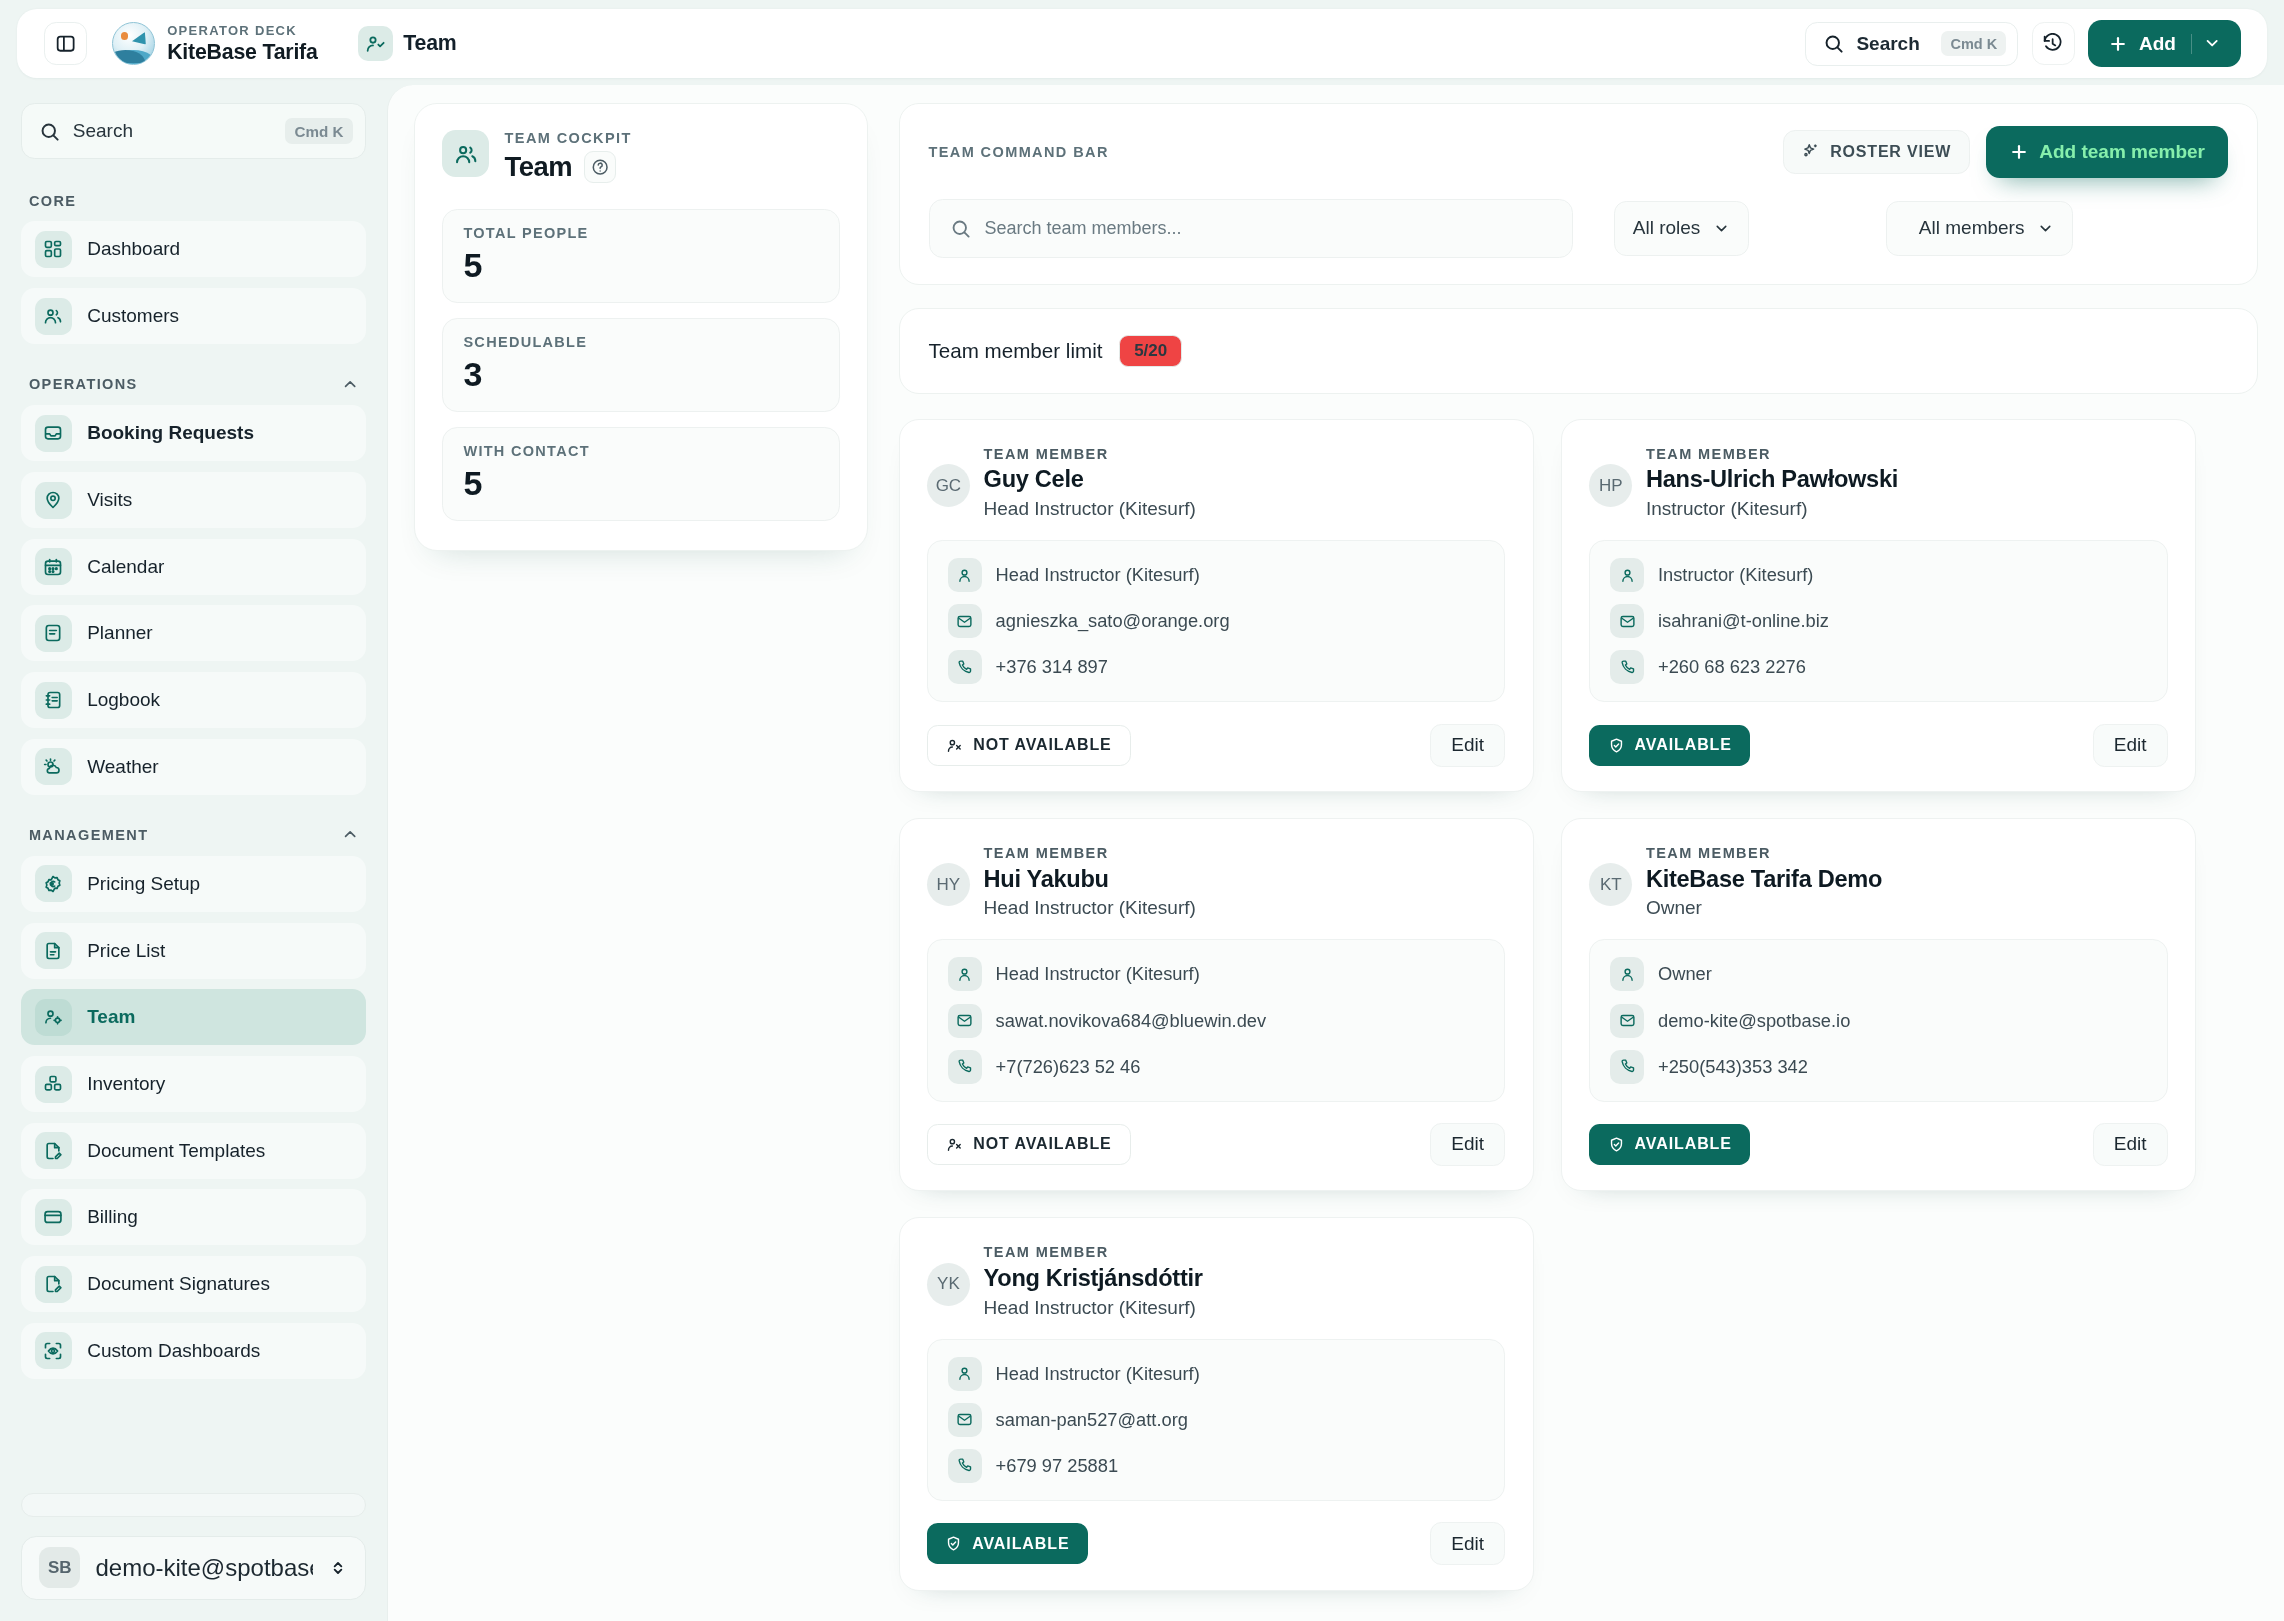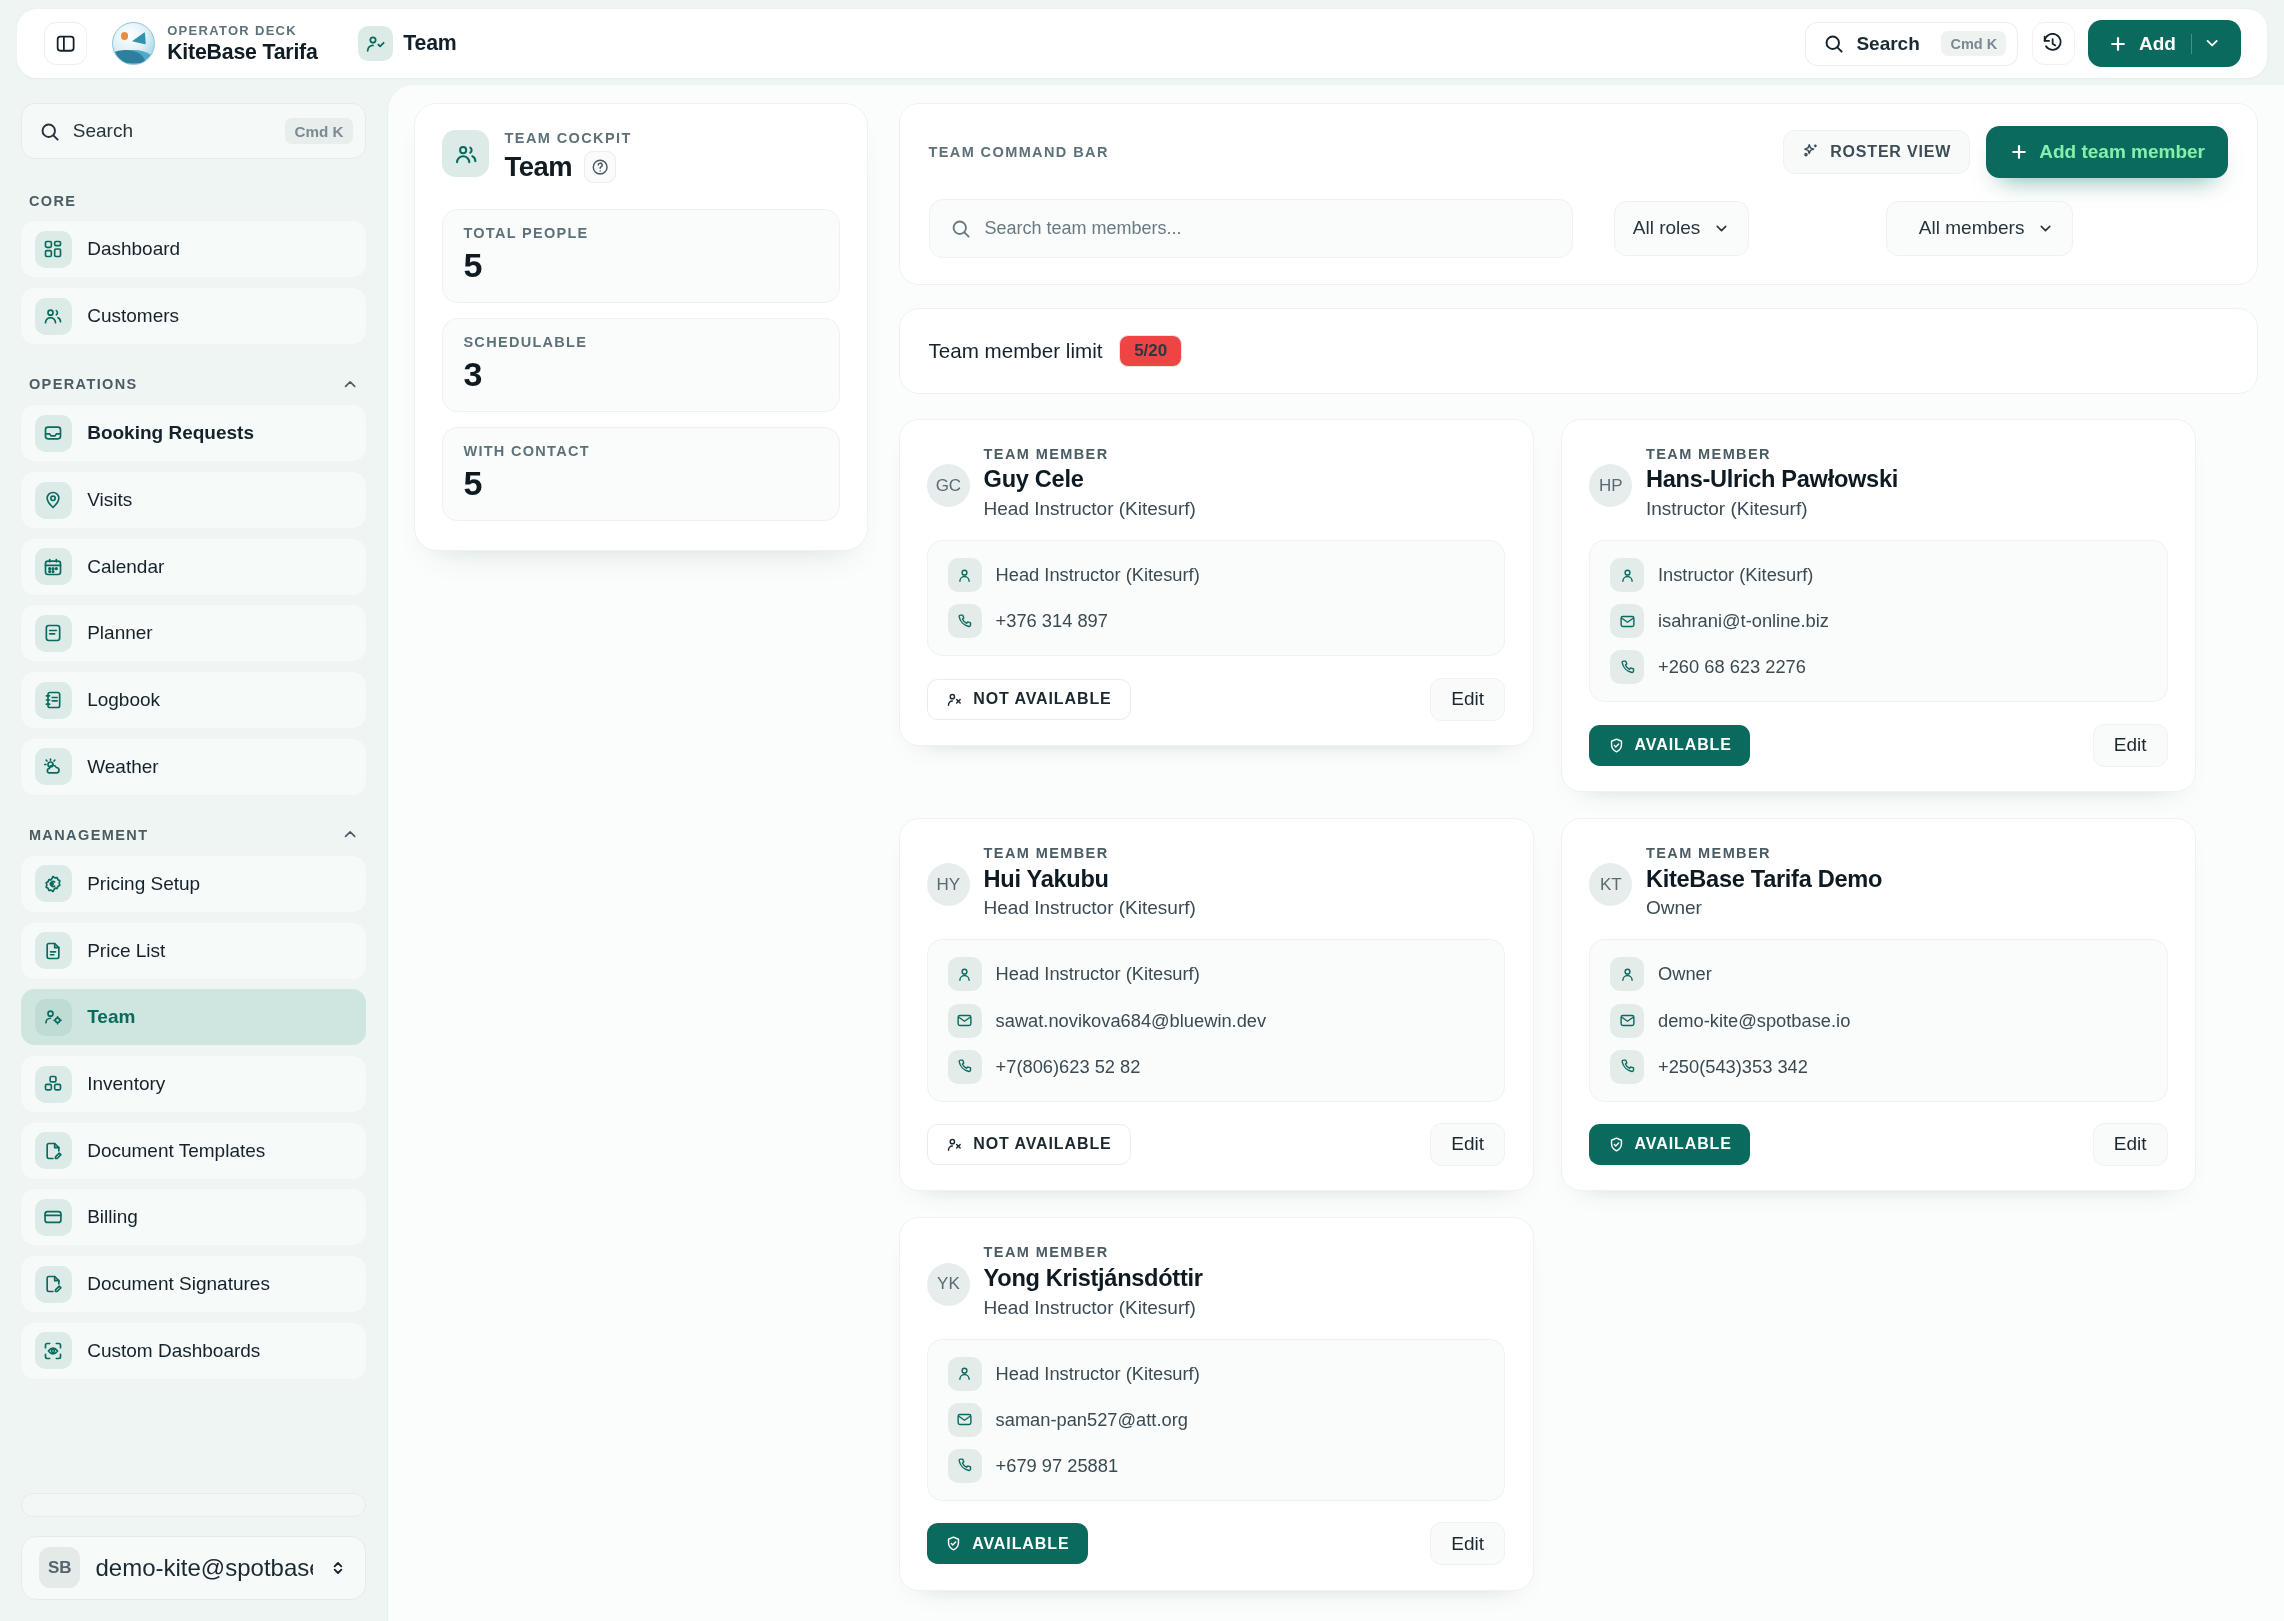--- a/index.html
+++ b/index.html
@@ -699,20 +699,29 @@
                 <svg width="17" height="17" viewBox="0 0 24 24" fill="none" stroke="#0b6a5e" stroke-width="2" stroke-linecap="round">
                     <circle cx="12" cy="8" r="3.4"></circle>
                     <path d="M5.5 20c0-3.6 2.9-6.5 6.5-6.5s6.5 2.9 6.5 6.5"></path>
                   </svg>
               </span>
               <span class="contact-txt">Head Instructor (Kitesurf)</span>
             </div>
             <div class="contact-row">
               <span class="contact-ico">
                 <svg width="17" height="17" viewBox="0 0 24 24" fill="none" stroke="#0b6a5e" stroke-width="2" stroke-linejoin="round">
+                    <rect x="3" y="5" width="18" height="14" rx="2.5"></rect>
+                    <polyline points="3.5,7 12,13 20.5,7"></polyline>
+                  </svg>
+              </span>
+              <span class="contact-txt">agnieszka_sato@orange.org</span>
+            </div>
+            <div class="contact-row">
+              <span class="contact-ico">
+                <svg width="17" height="17" viewBox="0 0 24 24" fill="none" stroke="#0b6a5e" stroke-width="2" stroke-linejoin="round">
                     <path d="M6.5 3h3l1.5 4-2 1.5a12 12 0 0 0 6 6l1.5-2 4 1.5v3a2 2 0 0 1-2.2 2A17 17 0 0 1 4.5 5.2 2 2 0 0 1 6.5 3z"></path>
                   </svg>
               </span>
               <span class="contact-txt">+376 314 897</span>
             </div>
           </div>
           <div class="mcard-foot">
             <span class="badge notavail">
               <span>
                 <svg width="17" height="17" viewBox="0 0 24 24" fill="none" stroke="#1b2830" stroke-width="2" stroke-linecap="round">
@@ -806,21 +815,21 @@
                   </svg>
               </span>
               <span class="contact-txt">sawat.novikova684@bluewin.dev</span>
             </div>
             <div class="contact-row">
               <span class="contact-ico">
                 <svg width="17" height="17" viewBox="0 0 24 24" fill="none" stroke="#0b6a5e" stroke-width="2" stroke-linejoin="round">
                     <path d="M6.5 3h3l1.5 4-2 1.5a12 12 0 0 0 6 6l1.5-2 4 1.5v3a2 2 0 0 1-2.2 2A17 17 0 0 1 4.5 5.2 2 2 0 0 1 6.5 3z"></path>
                   </svg>
               </span>
-              <span class="contact-txt">+7(806)623 52 82</span>
+              <span class="contact-txt">+7(726)623 52 46</span>
             </div>
           </div>
           <div class="mcard-foot">
             <span class="badge notavail">
               <span>
                 <svg width="17" height="17" viewBox="0 0 24 24" fill="none" stroke="#1b2830" stroke-width="2" stroke-linecap="round">
                     <circle cx="9" cy="8" r="3"></circle>
                     <path d="M3.5 20c0-3.3 2.5-6 5.5-6"></path>
                     <line x1="15" y1="12" x2="20" y2="17"></line>
                     <line x1="20" y1="12" x2="15" y2="17"></line>

